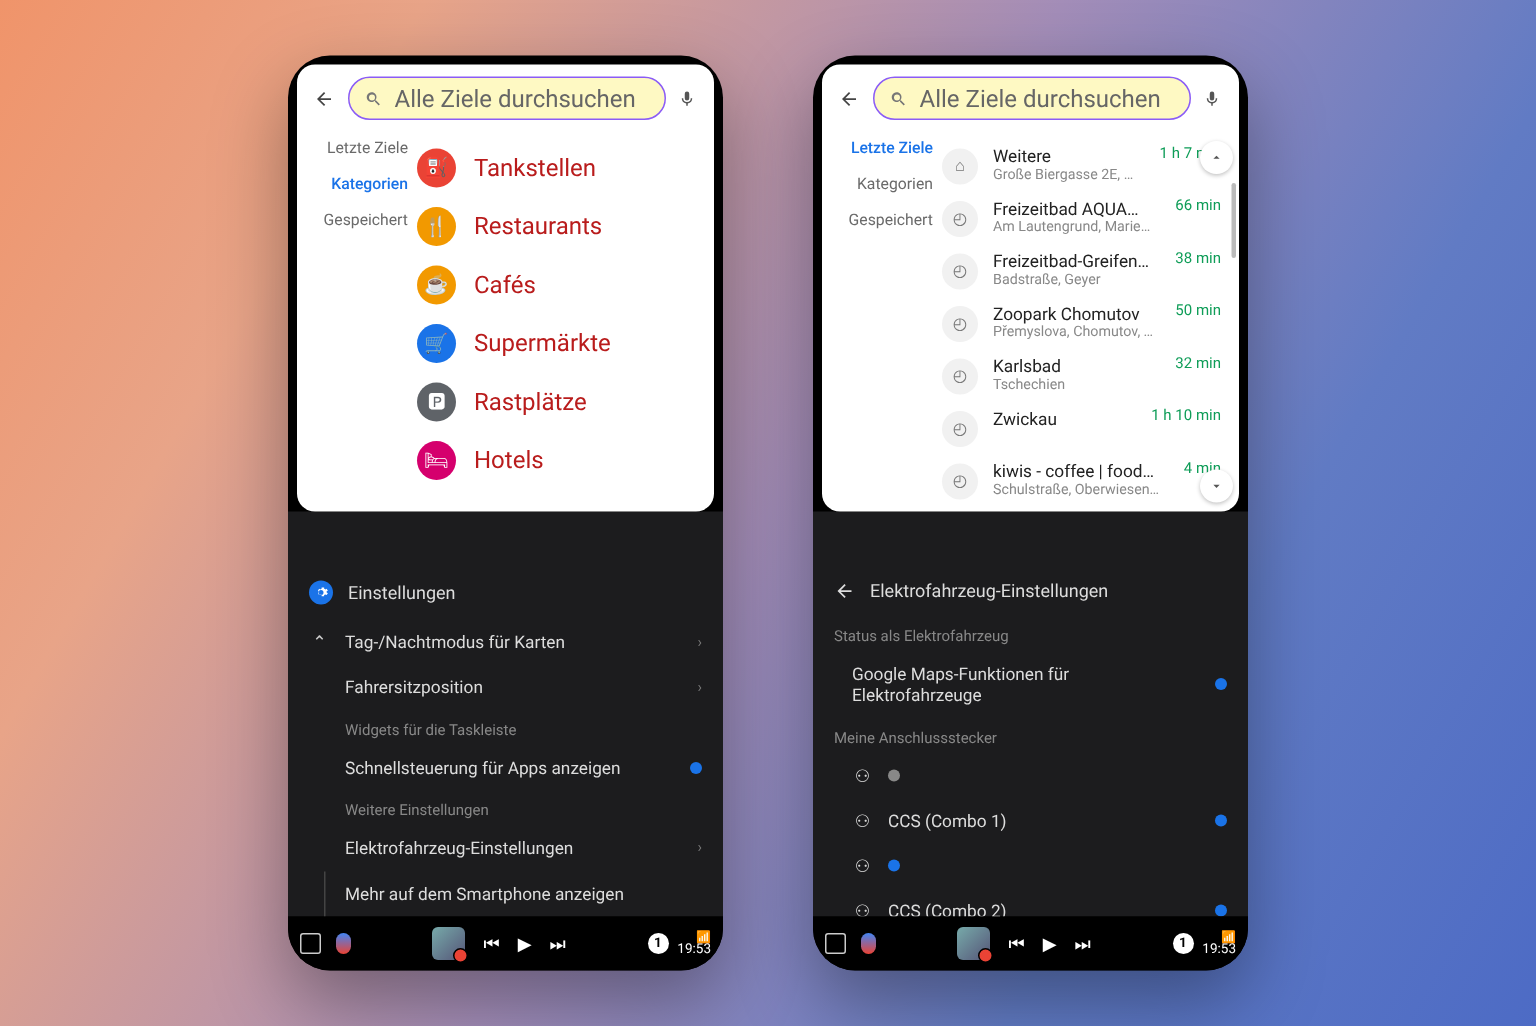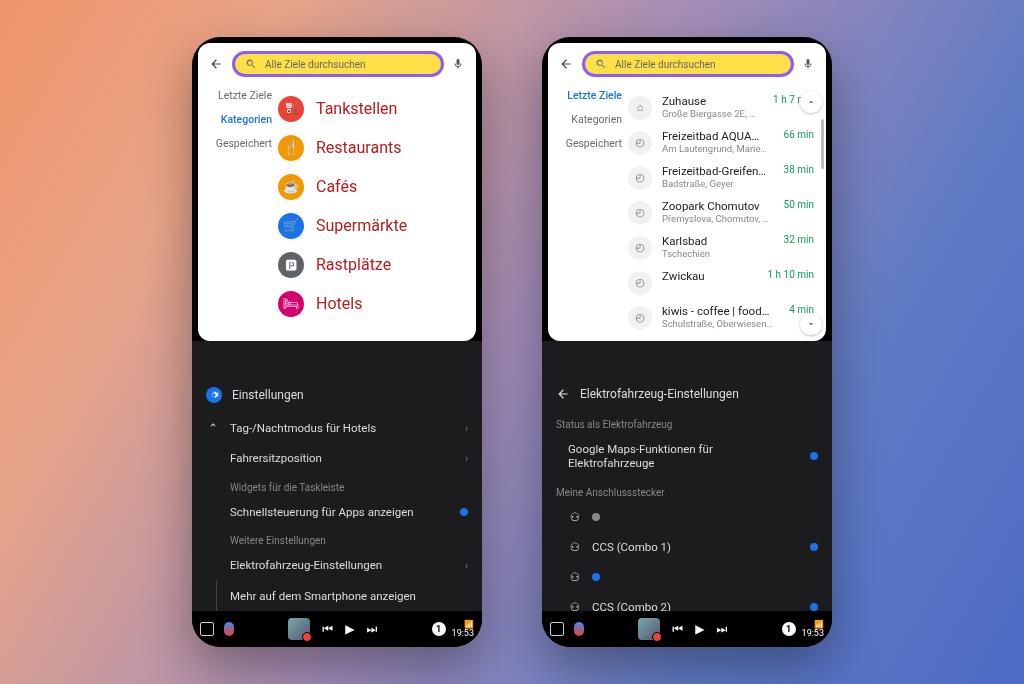--- a/index.html
+++ b/index.html
@@ -19,21 +19,21 @@
   .top-card {
     background: #fff; border-radius: 12px; margin: 6px 6px 0 6px; flex: 0 0 298px;
     display: flex; flex-direction: column; overflow: hidden; position: relative;
   }
   .searchbar {
     display: flex; align-items: center; gap: 8px; padding: 8px 10px;
   }
   .back-arrow { width: 16px; height: 16px; display:flex; align-items:center; justify-content:center; }
   .search-field {
     flex: 1; display: flex; align-items: center; gap: 8px;
-    background: #fde047; border: 3px solid #8b5cf6; border-radius: 20px; padding: 4px 10px; font-size: 10px; color: #666;
+    background: #fef9c3; border: 1px solid #8b5cf6; border-radius: 20px; padding: 4px 10px; font-size: 16px; color: #666;
   }
   .mic { width: 14px; height:14px; }
   .tabs-row { display: flex; flex: 1; overflow: hidden; }
   .tabcol { width: 74px; display: flex; flex-direction: column; padding: 4px 0 0 10px; font-size: 10.5px; color: #6a6a6a; gap: 11px; }
   .tabcol .tab { cursor: pointer; text-align: right; }
   .tabcol .tab.active { color: #1a73e8; font-weight: 500; }
   .list { flex: 1; padding: 4px 6px 0 4px; overflow: hidden; position: relative; }
   .cat-item { display: flex; align-items: center; gap: 12px; padding: 6.5px 2px; }
   .cat-icon { width: 26px; height: 26px; border-radius: 50%; display:flex; align-items:center; justify-content:center; }
   .cat-label { font-size: 16px; color: #b91c1c; }
@@ -138,21 +138,21 @@
     <div class="panel-head">
       <span class="gear">
         <svg width="10" height="10" viewBox="0 0 24 24">
             <path fill="#fff" d="M12 8a4 4 0 100 8 4 4 0 000-8zm9 4l2 1-2 3-2-1a7 7 0 01-2 1l0 2h-4l0-2a7 7 0 01-2-1l-2 1-2-3 2-1a7 7 0 010-2l-2-1 2-3 2 1a7 7 0 012-1l0-2h4l0 2a7 7 0 012 1l2-1 2 3-2 1a7 7 0 010 2z"></path>
           </svg>
       </span>
       <span>Einstellungen</span>
     </div>
     <div class="prow">
       <span class="caret-left">⌃</span>
-      <span class="plabel">Tag-/Nachtmodus für Hotels</span>
+      <span class="plabel">Tag-/Nachtmodus für Karten</span>
       <span class="caret-right">›</span>
     </div>
     <div class="prow indent">
       <span class="plabel">Fahrersitzposition</span>
       <span class="caret-right">›</span>
     </div>
     <div class="psection">Widgets für die Taskleiste</div>
     <div class="prow indent">
       <span class="plabel">Schnellsteuerung für Apps anzeigen</span>
       <span class="dot on"></span>
@@ -224,21 +224,21 @@
             <div class="scrollbar-thumb"></div>
           </div>
         <div class="scroll-affordance bot">
             <svg width="10" height="10" viewBox="0 0 24 24">
               <path d="M7 10l5 5 5-5z" fill="#555"></path>
             </svg>
           </div>
       <div class="dest-item">
             <span class="dest-icon">⌂</span>
      <div class="dest-text">
-       <div class="dest-title">Zuhause</div>
+       <div class="dest-title">Weitere</div>
        <div class="dest-sub">Große Biergasse 2E, 08056 Z…</div>
      </div>
      <span class="dest-time">1 h 7 min</span>
           </div>
           <div class="dest-item">
             <span class="dest-icon">◴</span>
      <div class="dest-text">
        <div class="dest-title">Freizeitbad AQUA…</div>
        <div class="dest-sub">Am Lautengrund, Marienberg</div>
      </div>

